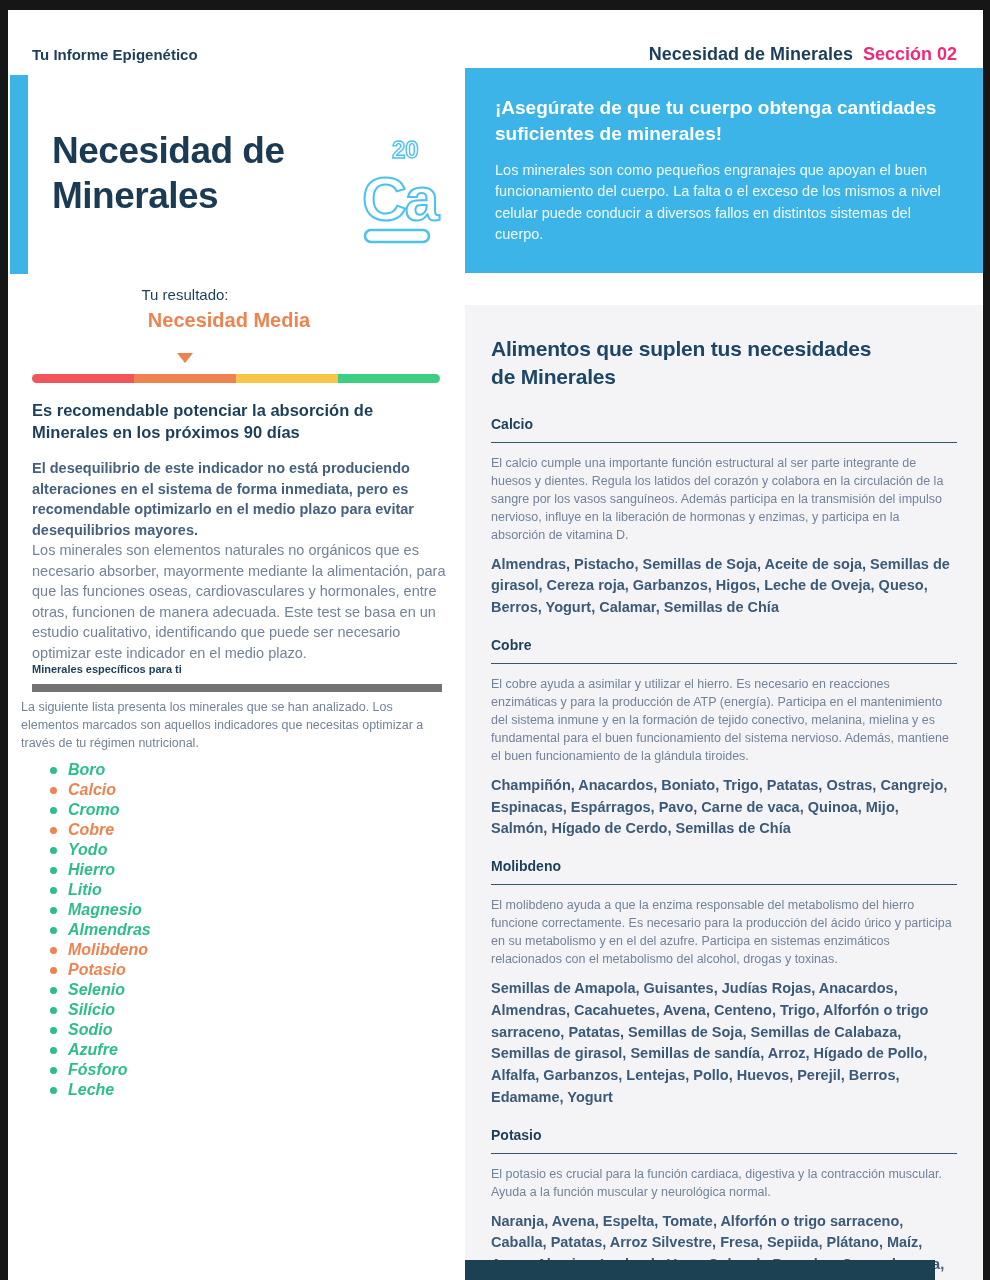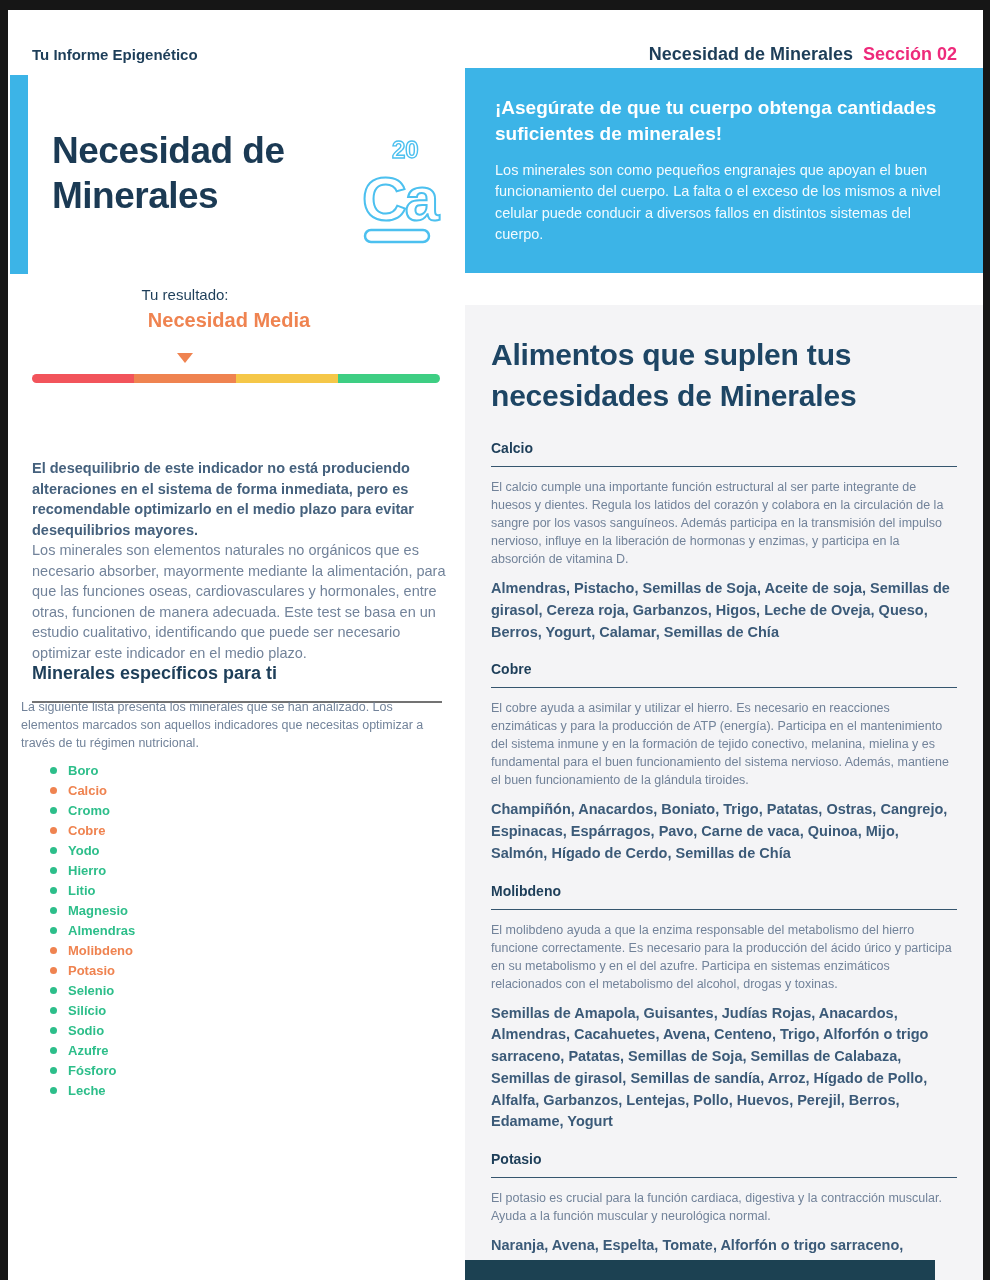--- a/index.html
+++ b/index.html
@@ -31,37 +31,37 @@
   .scale .bar { width:100%; height:100%; border-radius:5px; overflow:hidden; display:flex; }
   .scale .seg { height:100%; width:25%; }
   .seg.s0{background:#f2545b;} .seg.s1{background:#ef8350;} .seg.s2{background:#f5c748;} .seg.s3{background:#3ece83;}
   .marker { position:absolute; left:37.5%; top:-21px; transform:translateX(-50%); width:0; height:0;
             border-left:8px solid transparent; border-right:8px solid transparent; border-top:10px solid #ef8350; }
 
   .headline { position:absolute; left:24px; top:390px; width:414px; font-size:16.5px; font-weight:700; color:#1d3e59; line-height:1.32; }
   .para1 { position:absolute; left:24px; top:448px; width:400px; font-size:14.5px; font-weight:700; color:#45617d; line-height:1.42; }
   .para2 { position:absolute; left:24px; top:530px; width:414px; font-size:14.5px; color:#72839a; line-height:1.42; }
 
-  .min-head { position:absolute; left:24px; top:653px; width:410px; font-size:18px; font-weight:700; color:#1d3e59; padding-bottom:17px; border-bottom:2px solid #737373; }
+  .min-head { position:absolute; left:24px; top:653px; width:410px; font-size:11px; font-weight:700; color:#1d3e59; padding-bottom:9px; border-bottom:8px solid #737373; }
   .min-intro { position:absolute; left:13px; top:688px; width:408px; font-size:12.5px; color:#72839a; line-height:1.45; }
   .min-list { position:absolute; left:42px; top:750px; list-style:none; }
   .min-list li { display:flex; align-items:center; height:20px; }
   .min-list .dot { width:7px; height:7px; border-radius:50%; background:currentColor; margin-right:11px; flex:0 0 auto; }
-  .min-list li span:last-child { font-size:13px; font-weight:600; }
+  .min-list li span:last-child { font-size:16px; font-weight:600;font-style:italic; }
   .min-list li.ok { color:#2dbe8a; }
   .min-list li.optimize { color:#ef8350; }
 
   
   .rcol { position:absolute; left:457px; top:0; width:518px; height:1270px; }
   .blue-box { position:absolute; left:0; top:58px; width:518px; height:205px; background:#3cb4e7; padding:27px 30px; }
   .blue-box h2 { font-size:19px; font-weight:700; color:#ffffff; line-height:1.35; margin-bottom:14px; }
   .blue-box p { font-size:14.5px; color:#f2fbff; line-height:1.46; }
 
   .foods-panel { position:absolute; left:0; top:295px; width:518px; height:975px; background:#f4f4f6; padding:30px 26px 0 26px; }
-  .foods-panel h1 { width:400px; font-size:30px; font-weight:800; color:#1d4564; line-height:1.35; margin-bottom:24px; letter-spacing:-0.2px; }
+  .foods-panel h1 { width:400px; font-size:21px; font-weight:800; color:#1d4564; line-height:1.35; margin-bottom:24px; letter-spacing:-0.2px; }
   .food-section { margin-bottom:18px; }
   .food-section h3 { font-size:14px; font-weight:700; color:#1d3e59; padding-bottom:10px; border-bottom:1.5px solid #35556e; margin-bottom:11px; }
   .food-section .desc { font-size:12.5px; color:#72839a; line-height:1.44; margin-bottom:10px; }
   .food-section .items { font-size:14.5px; font-weight:700; color:#3b5a78; line-height:1.5;margin-top:7px; }
   .bottom-bar { position:absolute; left:0; bottom:0; width:470px; height:20px; background:#1c4152; }
 </style>
 </head>
 <body>
 
 <div class="page">
@@ -91,20 +91,21 @@
   <div class="scale">
     <div class="marker"></div>
     <div class="bar">
       <div class="seg s0"></div>
       <div class="seg s1"></div>
       <div class="seg s2"></div>
       <div class="seg s3"></div>
     </div>
   </div>
 
+  <h2 class="headline">Es recomendable potenciar la absorción de Minerales en los próximos 90 días</h2>
   <p class="para1">El desequilibrio de este indicador no está produciendo alteraciones en el sistema de forma inmediata, pero es recomendable optimizarlo en el medio plazo para evitar desequilibrios mayores.</p>
   <p class="para2">Los minerales son elementos naturales no orgánicos que es necesario absorber, mayormente mediante la alimentación, para que las funciones oseas, cardiovasculares y hormonales, entre otras, funcionen de manera adecuada. Este test se basa en un estudio cualitativo, identificando que puede ser necesario optimizar este indicador en el medio plazo.</p>
 
   <h3 class="min-head">Minerales específicos para ti</h3>
   <p class="min-intro">La siguiente lista presenta los minerales que se han analizado. Los elementos marcados son aquellos indicadores que necesitas optimizar a través de tu régimen nutricional.</p>
 
   <ul class="min-list">
     <li class="ok">
         <span class="dot"></span>
         <span>Boro</span>

